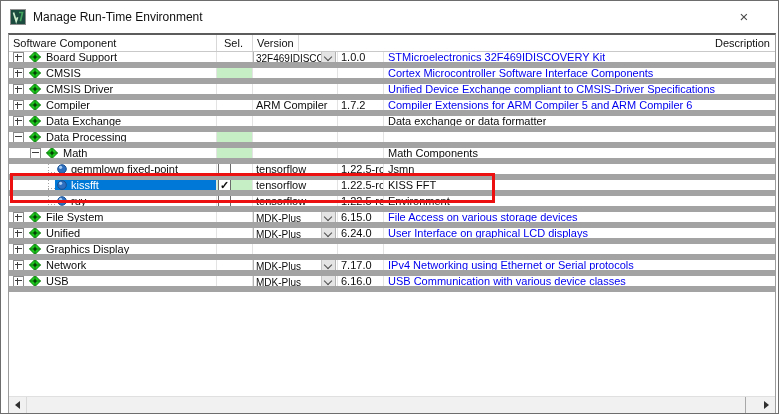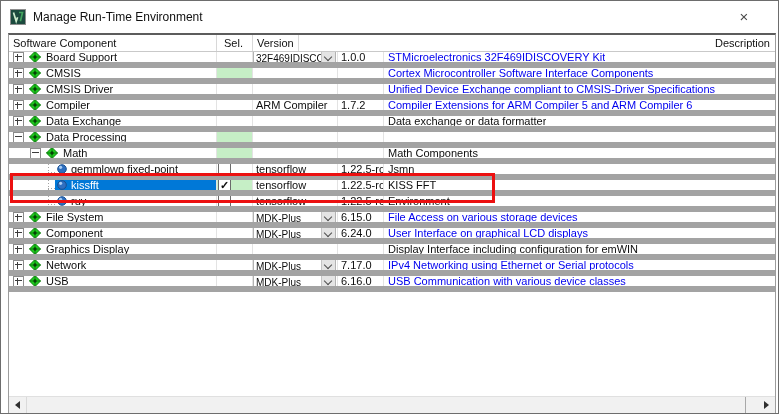--- a/index.html
+++ b/index.html
@@ -383,21 +383,21 @@
         <div class="row lv0">
           <div class="cell c-name">
             <span class="expand plus"></span>
             <span class="node-icon">
               <svg width="12" height="12" viewBox="0 0 13 13">
                 <path d="M6.5 0.5 L12.5 6.5 L6.5 12.5 L0.5 6.5 Z" fill="#1ecb1e" stroke="#0a7a0a"></path>
                 <path d="M6.5 0.5 L6.5 12.5 M0.5 6.5 L12.5 6.5" stroke="#0a7a0a"></path>
                 <circle cx="6.5" cy="6.5" r="1.8" fill="#053f05"></circle>
               </svg>
             </span>
-            <span class="node-label">Component</span>
+            <span class="node-label">Unified</span>
           </div>
           <div class="cell c-sel"></div>
           <div class="cell c-var">
             <span class="combo">
               <span class="combo-text">MDK-Plus</span>
               <span class="combo-arrow"></span>
             </span>
           </div>
           <div class="cell c-ver">
             <span class="ver-text">6.24.0</span>
@@ -414,23 +414,20 @@
                 <path d="M6.5 0.5 L12.5 6.5 L6.5 12.5 L0.5 6.5 Z" fill="#1ecb1e" stroke="#0a7a0a"></path>
                 <path d="M6.5 0.5 L6.5 12.5 M0.5 6.5 L12.5 6.5" stroke="#0a7a0a"></path>
                 <circle cx="6.5" cy="6.5" r="1.8" fill="#053f05"></circle>
               </svg>
             </span>
             <span class="node-label">Graphics Display</span>
           </div>
           <div class="cell c-sel"></div>
           <div class="cell c-var"></div>
           <div class="cell c-ver"></div>
-          <div class="cell c-desc">
-            <span class="desc-text">Display Interface including configuration for emWIN</span>
-          </div>
         </div>
         <div class="row lv0">
           <div class="cell c-name">
             <span class="expand plus"></span>
             <span class="node-icon">
               <svg width="12" height="12" viewBox="0 0 13 13">
                 <path d="M6.5 0.5 L12.5 6.5 L6.5 12.5 L0.5 6.5 Z" fill="#1ecb1e" stroke="#0a7a0a"></path>
                 <path d="M6.5 0.5 L6.5 12.5 M0.5 6.5 L12.5 6.5" stroke="#0a7a0a"></path>
                 <circle cx="6.5" cy="6.5" r="1.8" fill="#053f05"></circle>
               </svg>

